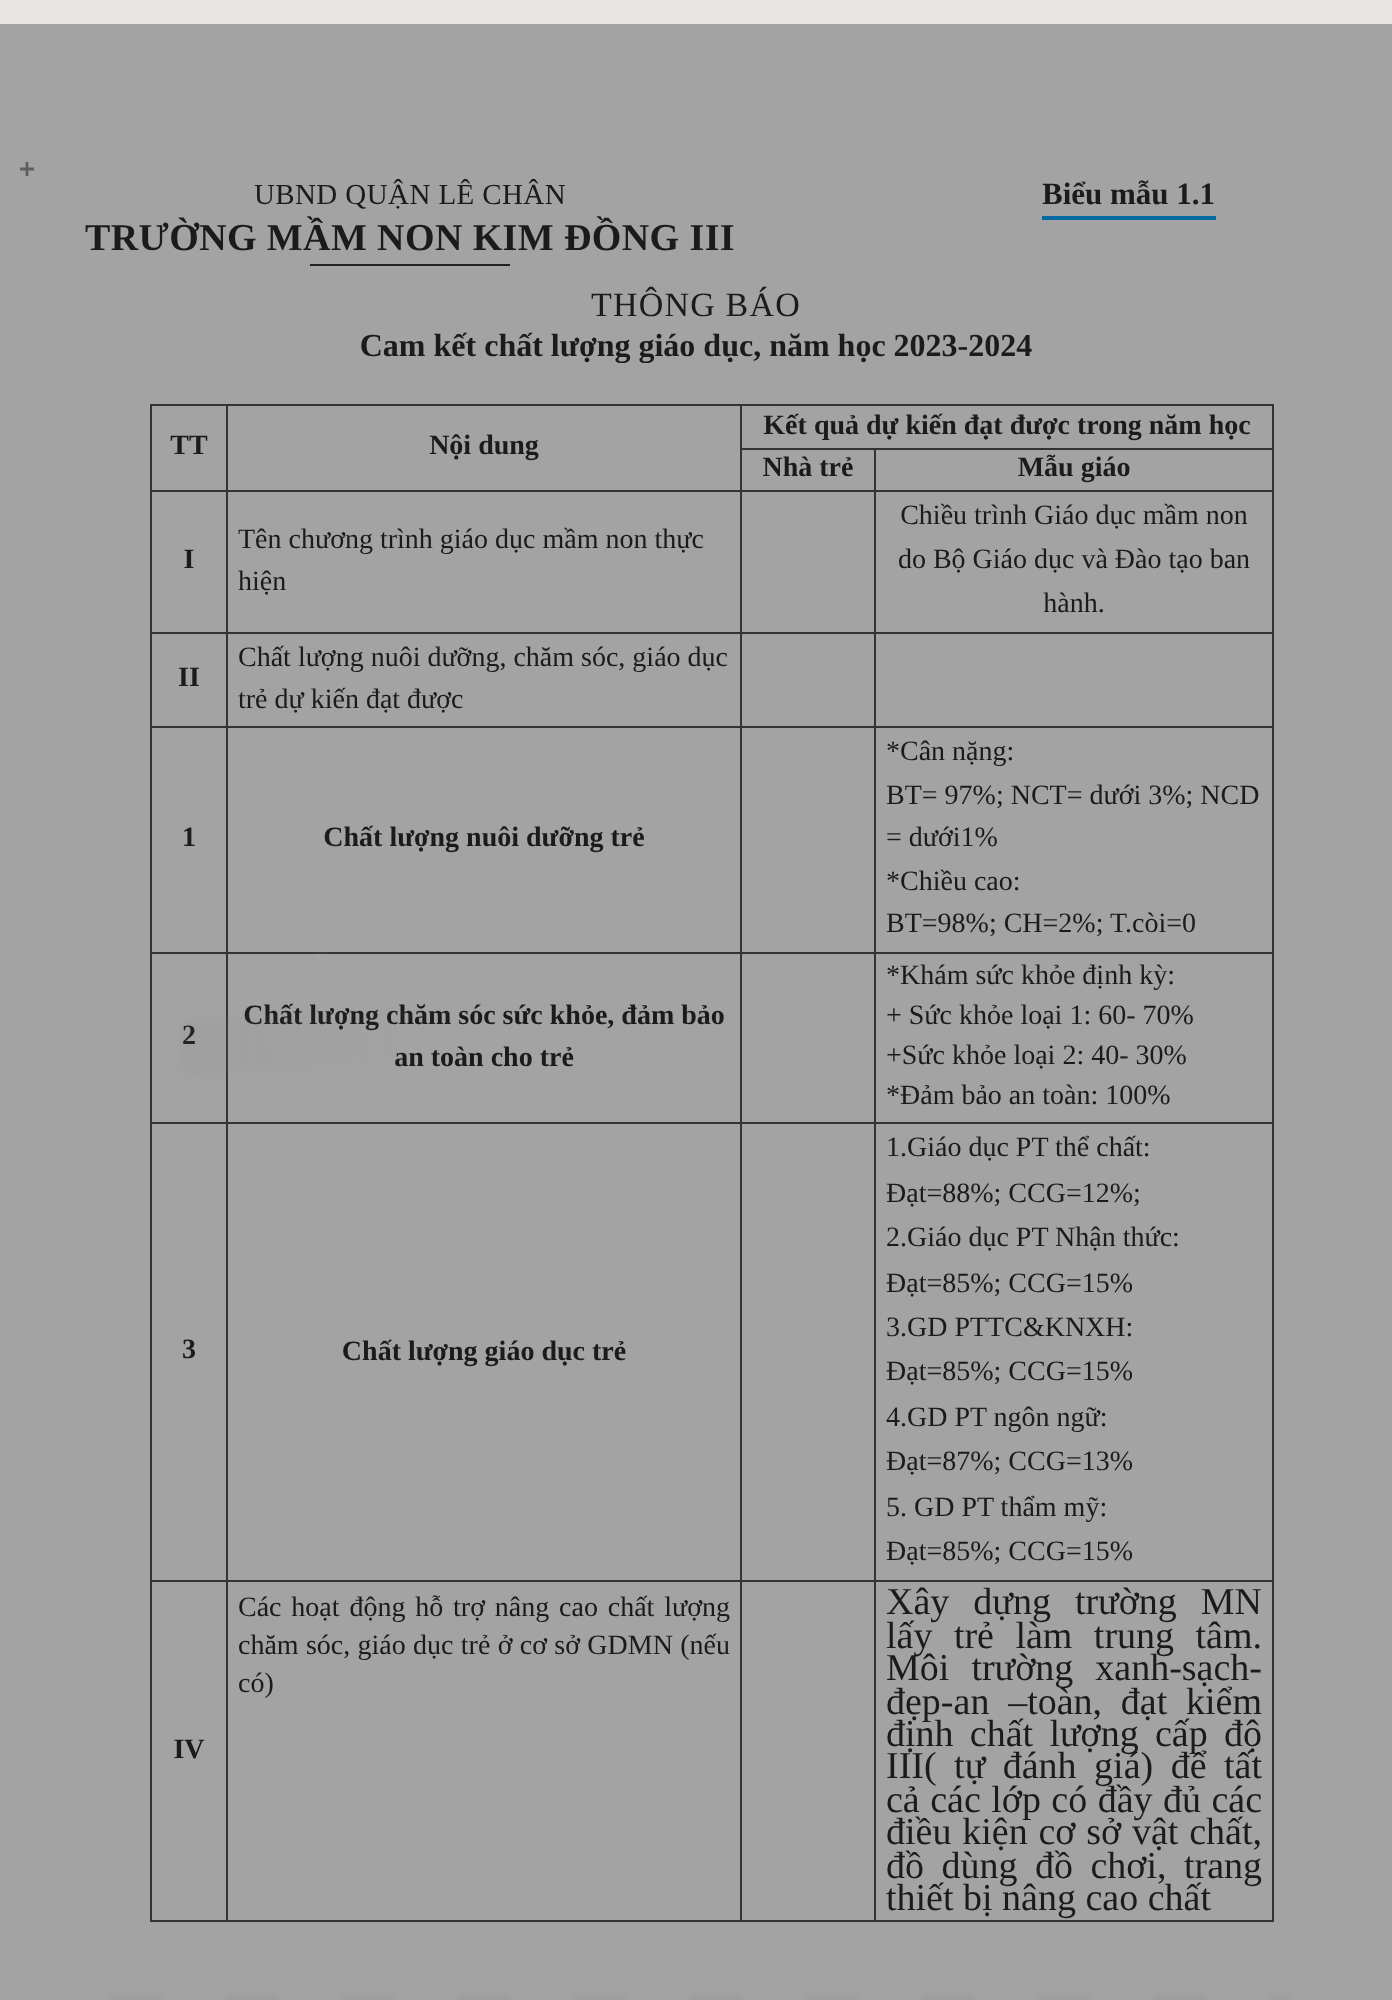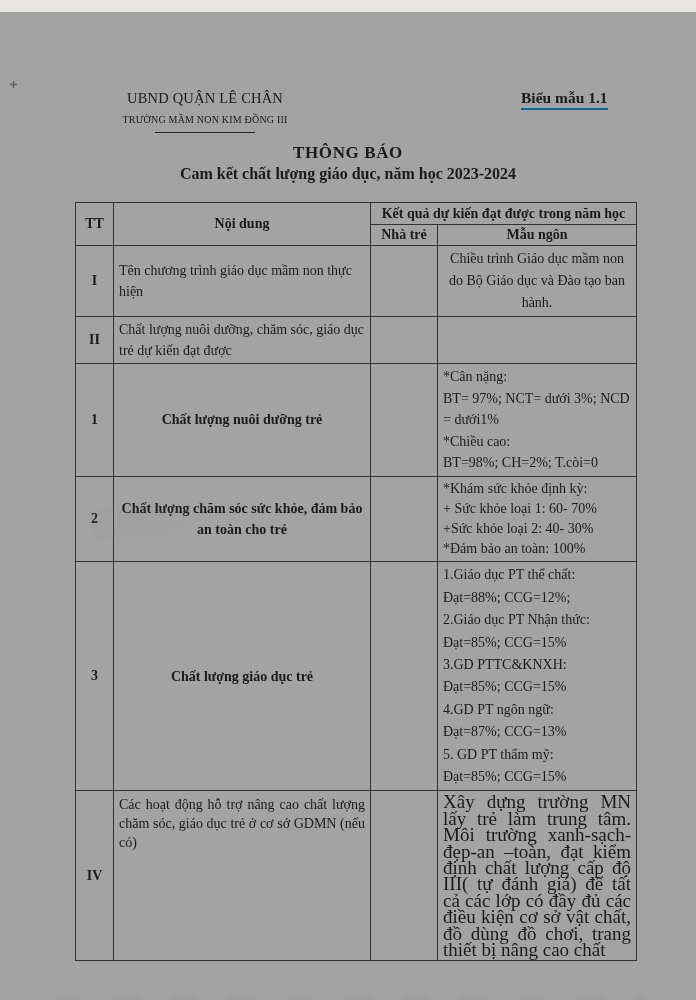--- a/index.html
+++ b/index.html
@@ -11,30 +11,30 @@
     font-family:"Liberation Serif","DejaVu Serif",serif;
     color:#1b1b1b;
     overflow:hidden;
   }
   
   .org-block{
     position:absolute;left:40px;top:76px;width:330px;
     text-align:center;line-height:21px;
   }
   .org-line1{font-size:14.5px;letter-spacing:.2px;}
-  .org-line2{font-size:10px;font-weight:normal;letter-spacing:.2px;}
+  .org-line2{font-size:19px;font-weight:bold;letter-spacing:.2px;}
   .org-rule{width:100px;height:0;border-bottom:1.6px solid #222;margin:2px auto 0;}
   .form-label{
     position:absolute;left:521px;top:77px;
     font-size:15.5px;font-weight:bold;
     border-bottom:2px solid #0369a1;padding-bottom:1px;
   }
   .doc-title{
     position:absolute;left:0;top:131px;width:100%;
-    text-align:center;font-size:17px;font-weight:bold;letter-spacing:.6px;
+    text-align:center;font-size:17px;font-weight:normal;letter-spacing:.6px;
   }
   .doc-subtitle{
     position:absolute;left:0;top:153px;width:100%;
     text-align:center;font-size:16px;font-weight:bold;
   }
   
   table.main{
     position:absolute;left:75px;top:190px;
     width:561px;border-collapse:collapse;table-layout:fixed;
   }
@@ -119,21 +119,21 @@
         <col class="c-mg">
     </colgroup>
     <thead>
       <tr class="h1">
         <th rowspan="2">TT</th>
         <th rowspan="2">Nội dung</th>
         <th colspan="2">Kết quả dự kiến đạt được trong năm học</th>
       </tr>
       <tr class="h2">
         <th>Nhà trẻ</th>
-        <th>Mẫu ngôn</th>
+        <th>Mẫu giáo</th>
       </tr>
     </thead>
     <tbody>
       <tr class="r-I">
         <td class="td-tt">I</td>
         <td class="td-nd">Tên chương trình giáo dục mầm non thực hiện</td>
         <td></td>
         <td class="td-mg-center">Chiều trình Giáo dục mầm non do Bộ Giáo dục và Đào tạo ban hành.</td>
       </tr>
       <tr class="r-II">

